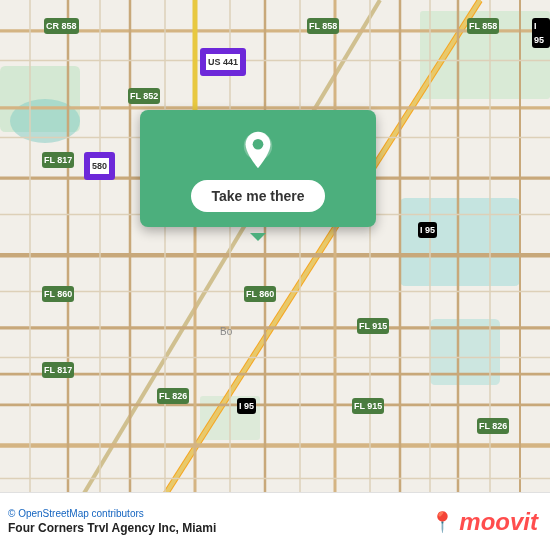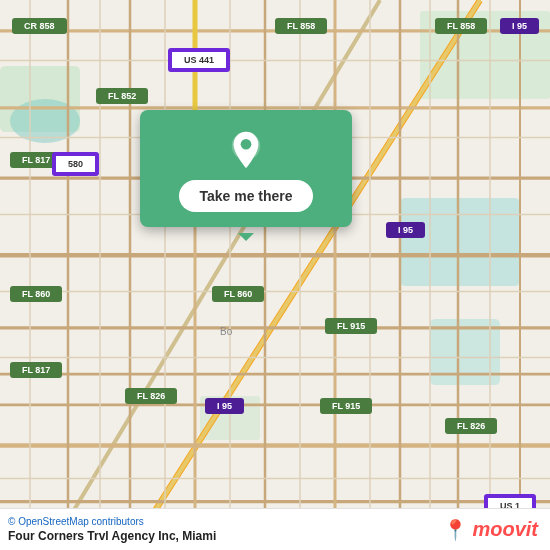--- a/index.html
+++ b/index.html
@@ -32,21 +32,21 @@
       inset: 0;
       width: 100%;
       height: 100%;
     }
 
     
     .popup-card {
       position: absolute;
       top: 110px;
       left: 140px;
-      width: 212px;
+      width: 236px;
       background: #4CAF7D;
       border-radius: 8px;
       padding: 20px 15px 15px;
       display: flex;
       flex-direction: column;
       align-items: center;
       box-shadow: 0 4px 12px rgba(0,0,0,0.3);
       z-index: 10;
     }
 
@@ -79,21 +79,21 @@
       border-top-color: #4CAF7D;
       border-bottom: none;
     }
 
     
     .bottom-bar {
       position: absolute;
       bottom: 0;
       left: 0;
       right: 0;
-      height: 42px;
+      height: 58px;
       background: white;
       display: flex;
       align-items: center;
       justify-content: space-between;
       padding: 0 12px 0 8px;
       border-top: 1px solid #e0e0e0;
       z-index: 20;
     }
 
     .bottom-left {
@@ -122,48 +122,49 @@
       align-items: center;
       gap: 4px;
     }
 
     .moovit-pin {
       color: #ff4d4d;
       font-size: 20px;
     }
 
     .moovit-text {
-      font-size: 20px;
+      font-size: 24px;
       font-weight: 700;
       color: #ff4d4d;
       font-style: italic;
     }
 
     
     .road-badge {
       position: absolute;
       border-radius: 3px;
       font-size: 9px;
       font-weight: 700;
-      padding: 1px 12px;
+      padding: 1px 2px;
       line-height: 14px;
       z-index: 5;
+      margin-left: 32px;
     }
     .badge-green {
       background: #4a7c3f;
       color: white;
     }
     .badge-blue {
-      background: #4c1d95;
+      background: #000000;
       color: white;
     }
     .badge-white {
       background: white;
       color: #333;
-      border: 4px solid #6d28d9;
+      border: 6px solid #6d28d9;
     }
   </style>
 </head>
 <body>
 
 <div id="map-container">
   <div class="map-bg"></div>
 
   <svg class="map-svg" viewBox="0 0 550 500" preserveAspectRatio="none">
 

